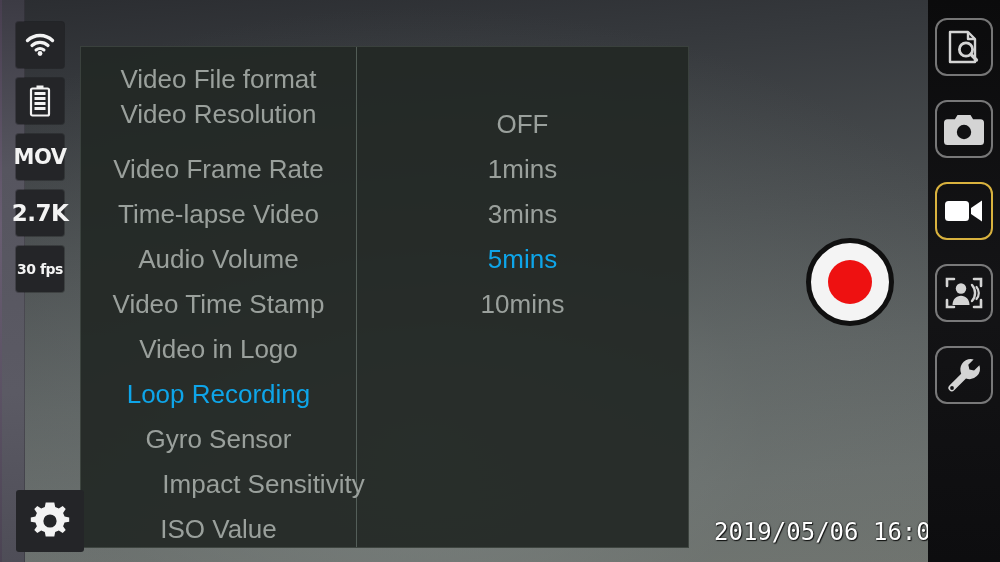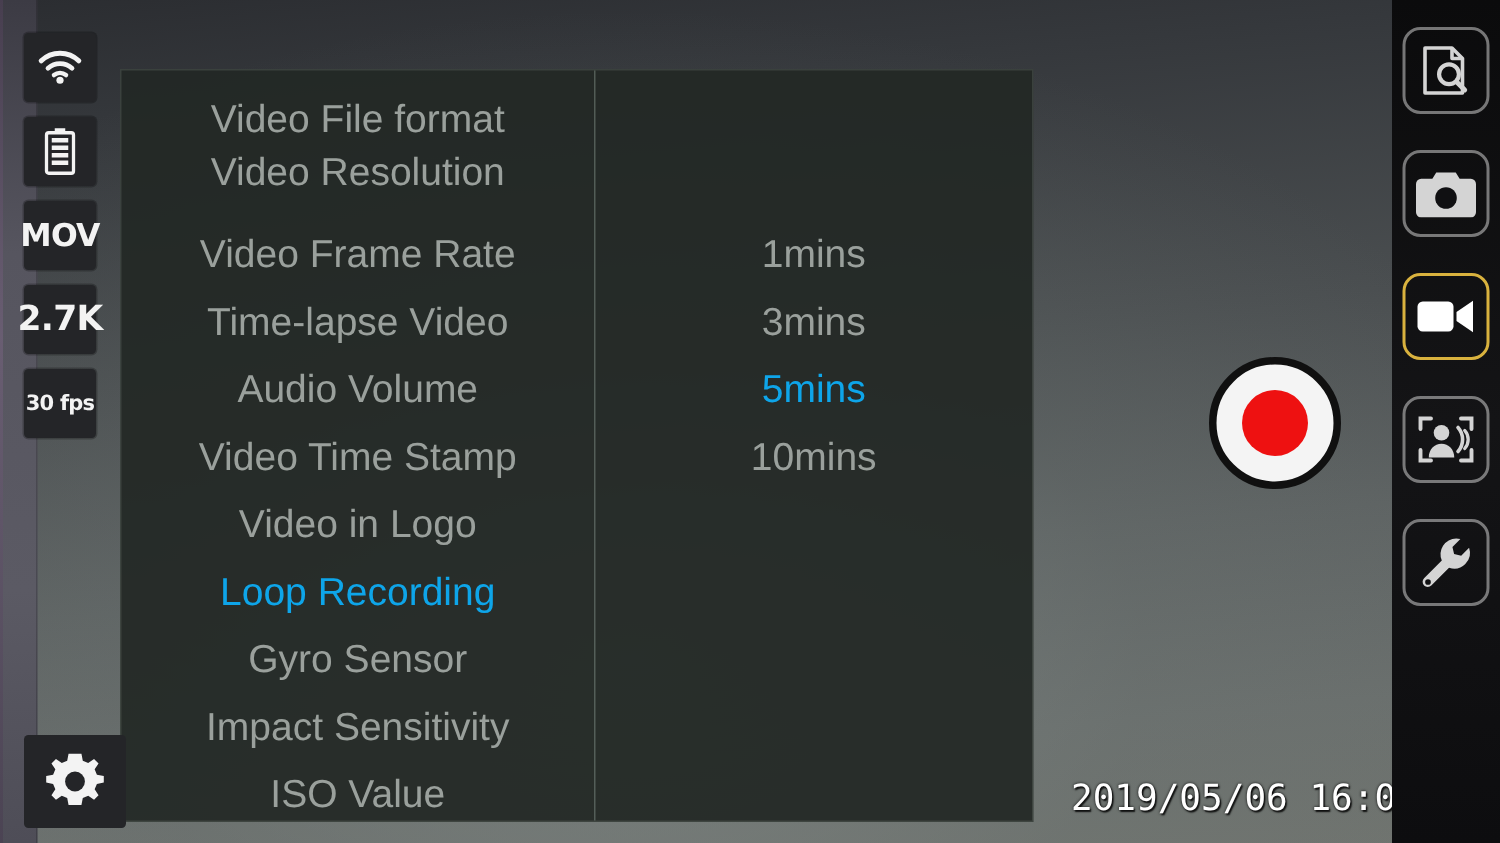--- a/index.html
+++ b/index.html
@@ -53,21 +53,21 @@
   }
 
   
   #settings-panel{
     position:absolute;left:80px;top:46px;width:607px;height:500px;
     background:rgba(34,40,37,0.93);
     border:1px solid rgba(150,165,155,0.20);
     display:flex;z-index:4;
   }
   #menu-list{
-    width:316px;height:100%;position:relative;
+    width:276px;height:100%;position:relative;
     border-right:1px solid rgba(158,176,166,0.38);
     box-sizing:border-box;
     text-decoration:underline;
   }
   #value-list{
     flex:1;height:100%;position:relative;
   }
   .opt{
     position:absolute;left:0;width:100%;height:36px;line-height:36px;
     text-align:center;
@@ -179,24 +179,25 @@
     <div id="menu-list">
         <div class="opt dim" style="top: 14px;">Video File format</div>
         <div class="opt dim" style="top: 49px;">Video Resolution</div>
         <div class="opt dim" style="top: 104px;">Video Frame Rate</div>
         <div class="opt dim" style="top: 149px;">Time-lapse Video</div>
         <div class="opt dim" style="top: 194px;">Audio Volume</div>
         <div class="opt dim" style="top: 239px; text-align: center;">Video Time Stamp</div>
         <div class="opt dim" style="top: 284px;">Video in Logo</div>
         <div class="opt selected" style="top: 329px;">Loop Recording</div>
         <div class="opt dim" style="top: 374px;">Gyro Sensor</div>
-        <div class="opt dim" style="top: 419px;">Impact Sensitivity</div>
+        <div class="opt dim" style="top: 419px; padding-left: 45px;">Impact Sensitivity</div>
         <div class="opt dim" style="top: 464px;">ISO Value</div>
       </div>
     <div id="value-list">
+        <div class="opt dim" style="top: 59px;">OFF</div>
         <div class="opt dim" style="top: 104px;">1mins</div>
         <div class="opt dim" style="top: 149px;">3mins</div>
         <div class="opt selected" style="top: 194px;">5mins</div>
         <div class="opt dim" style="top: 239px;">10mins</div>
       </div>
   </div>
 
   <div id="record-button">
     <div id="record-dot"></div>
   </div>

